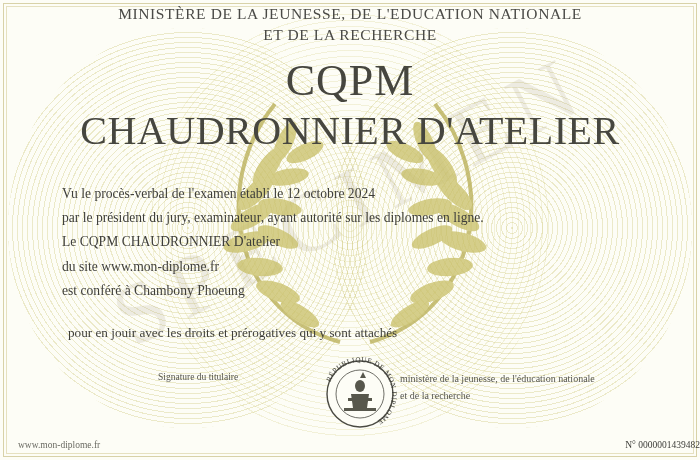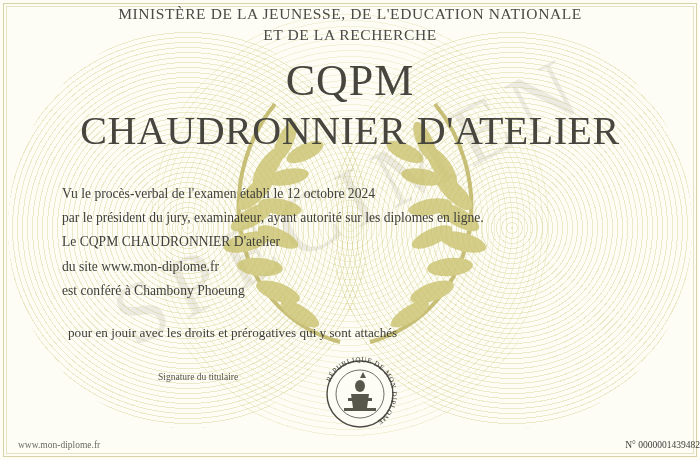--- a/index.html
+++ b/index.html
@@ -265,20 +265,24 @@
       <div>Le CQPM CHAUDRONNIER D'atelier</div>
       <div>du site www.mon-diplome.fr</div>
       <div>est conféré à Chambony Phoeung</div>
     </div>
 
     <div class="rights">pour en jouir avec les droits et prérogatives qui y sont attachés</div>
   </div>
 
   <div class="sign-zone">
     <div class="sign-left">Signature du titulaire</div>
+    <div class="sign-right">
+      <div>ministère de la jeunesse, de l'éducation nationale</div>
+      <div>et de la recherche</div>
+    </div>
   </div>
 
   <div class="stamp">
     <svg viewBox="0 0 84 84" width="84" height="84" xmlns="http://www.w3.org/2000/svg">
       <defs>
         <path id="stampcircle" d="M 42,42 m -32,0 a 32,32 0 1,1 64,0 a 32,32 0 1,1 -64,0"></path>
       </defs>
       <circle cx="42" cy="42" r="33" fill="#fdfdf6" stroke="#4a4a42" stroke-width="1.4"></circle>
       <circle cx="42" cy="42" r="24" fill="none" stroke="#4a4a42" stroke-width="0.8"></circle>
       <text font-family="Liberation Serif, serif" font-size="7.2" fill="#3a3a34" letter-spacing="0.5">

